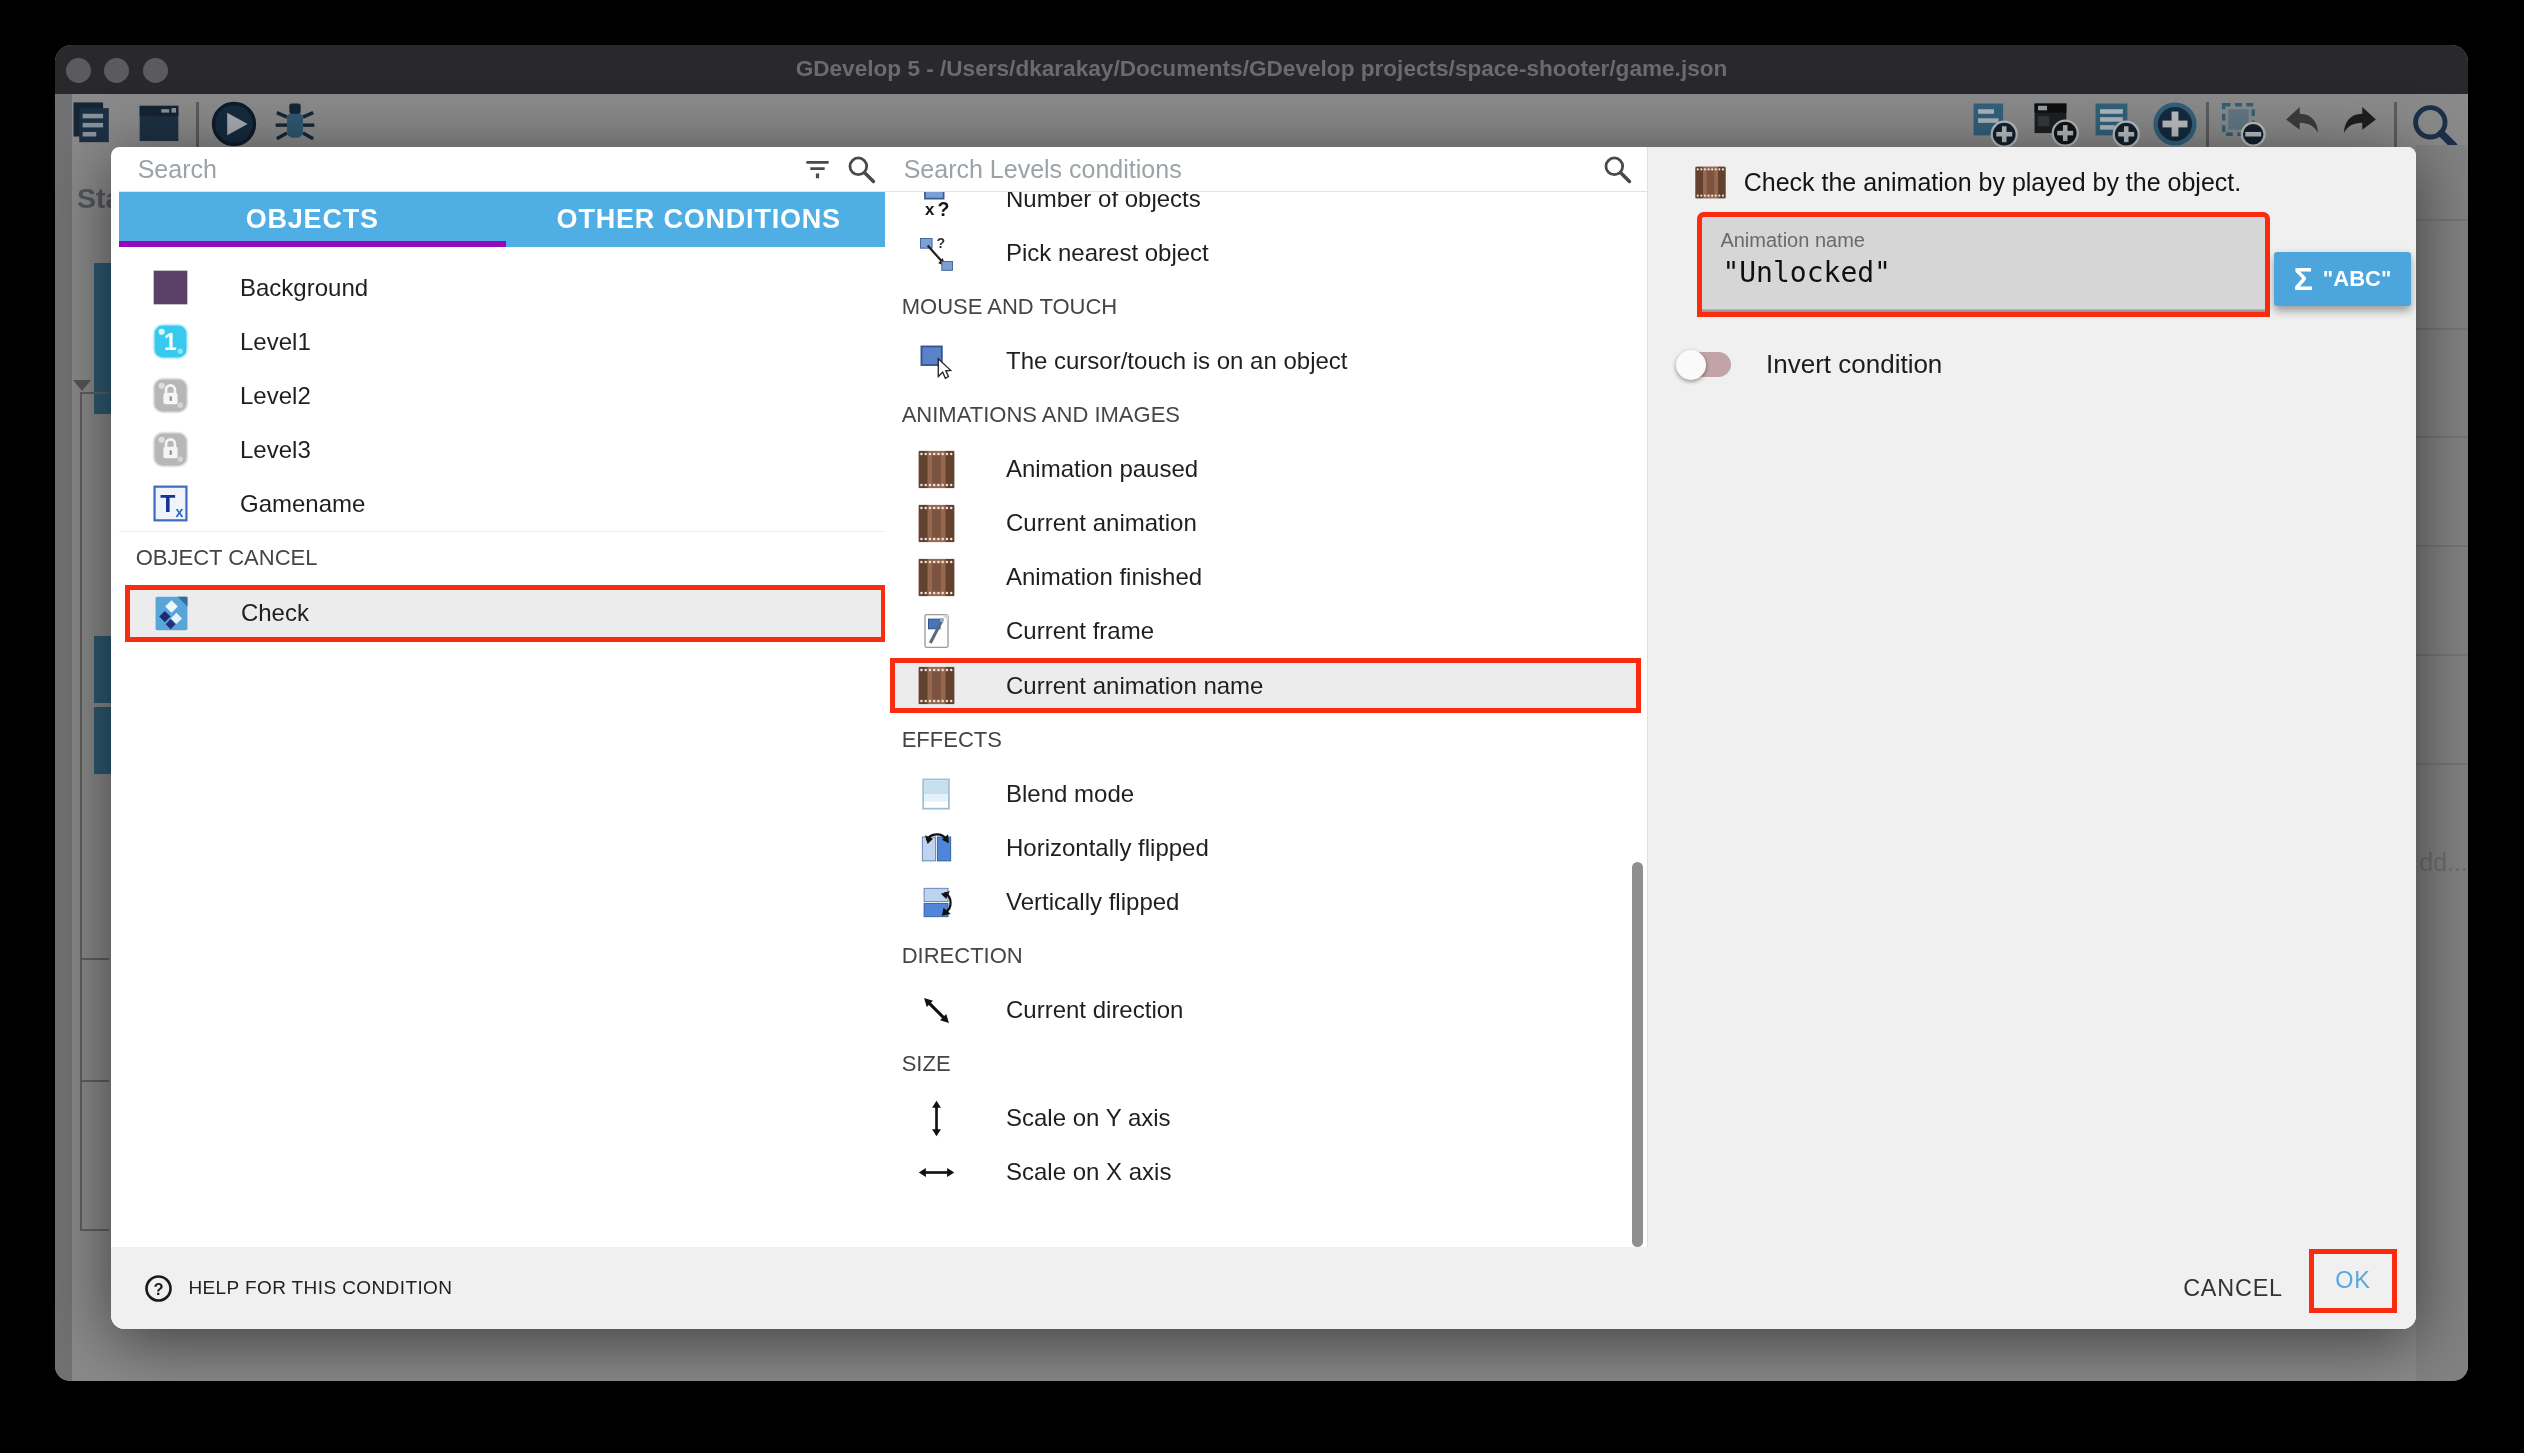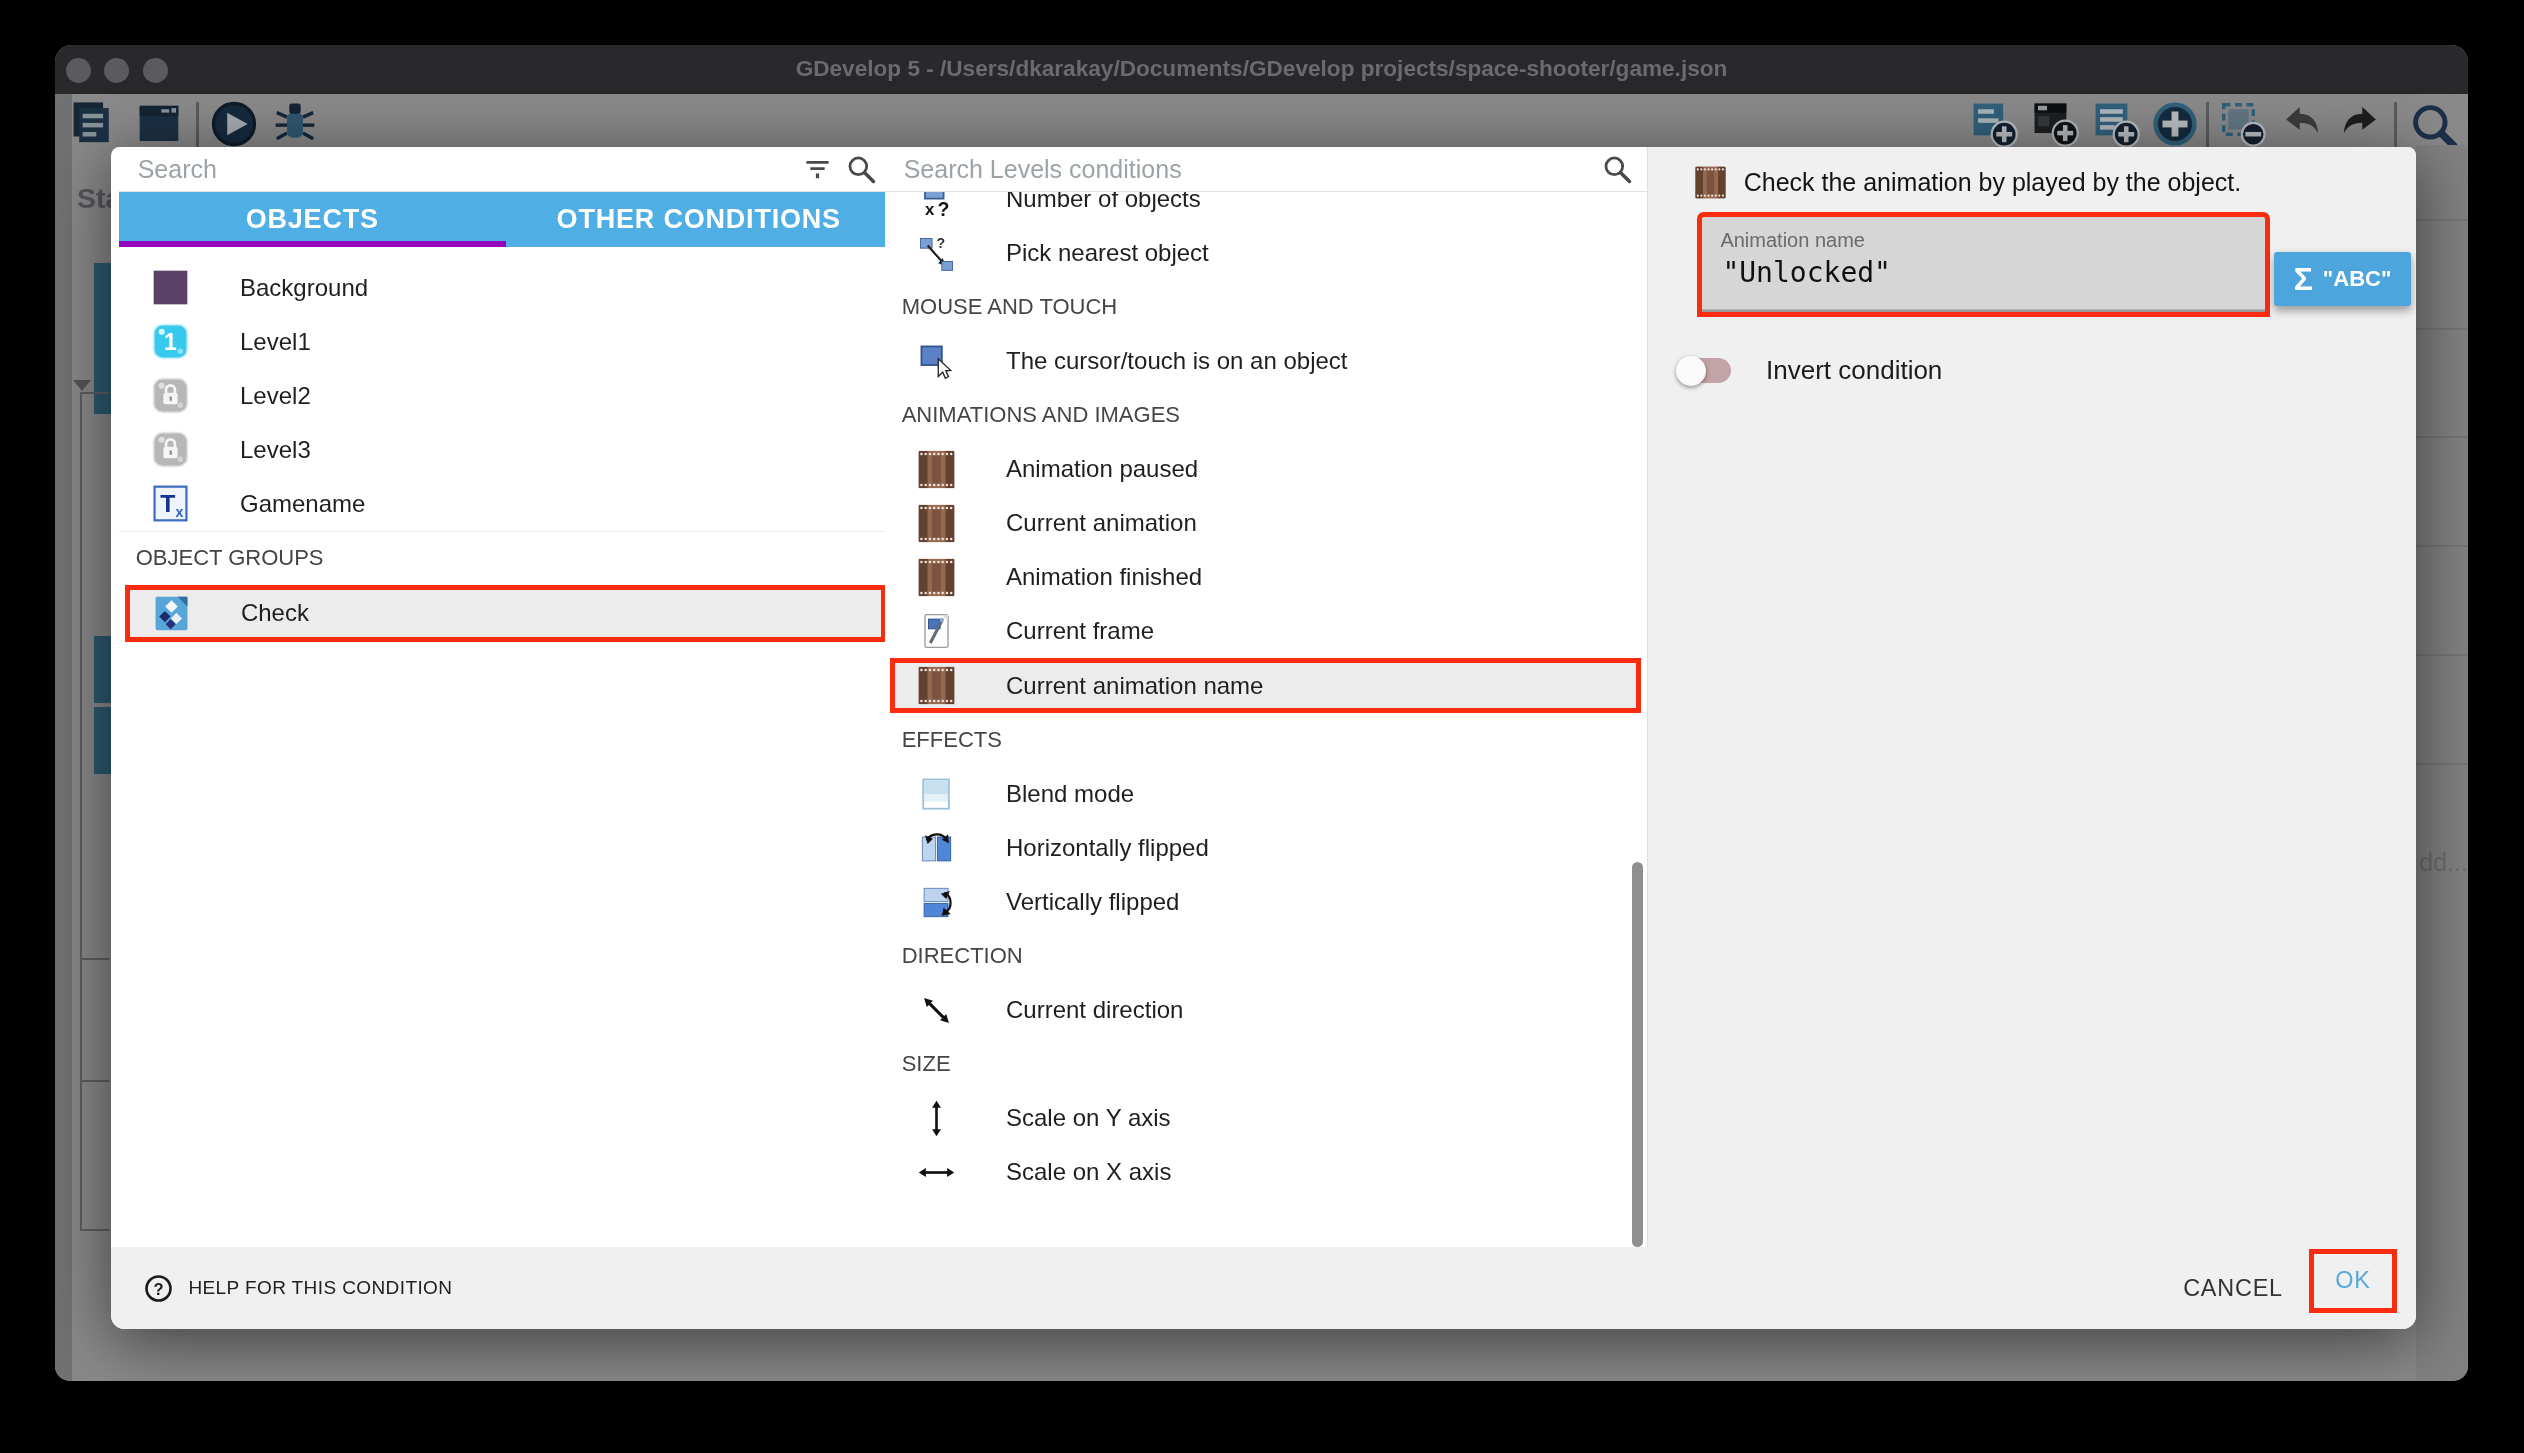--- a/index.html
+++ b/index.html
@@ -73,21 +73,21 @@
     border:5px solid #fa2b0f;background:#d6d6d6;border-radius:6.7px 6.7px 0 0;
     padding:11.7px 18.4px 0 18.4px;box-shadow:inset 0 -2.5px 0 #9a9a9a;}
   .field-label{display:block;font-size:20px;color:#6a6a6a;}
   .field-value{display:block;width:100%;border:none;outline:none;background:transparent;
     font-family:"DejaVu Sans Mono",monospace;font-size:28px;color:#101010;margin-top:3.3px;}
   .sigma-btn{position:absolute;left:626px;top:105px;width:137px;height:54px;background:#4ca5dc;
     border-radius:3.3px;display:flex;align-items:center;justify-content:center;gap:10px;
     box-shadow:0 4.2px 8.4px rgba(0,0,0,.35);}
   .sigma-sym{font-size:32px;font-weight:bold;color:#fff;}
   .sigma-lbl{font-size:22px;font-weight:bold;color:#fff;}
-  .toggle-row{position:absolute;left:31px;top:208px;display:flex;align-items:center;gap:35px;}
+  .toggle-row{position:absolute;left:31px;top:202px;display:flex;align-items:center;gap:35px;}
   .toggle{position:relative;width:52px;height:30px;flex:0 0 auto;}
   .toggle-track{position:absolute;left:5px;top:2.5px;width:47px;height:25px;
     border-radius:12.6px;background:#c2a3a8;}
   .toggle-knob{position:absolute;left:-3.3px;top:0;width:30px;height:30px;border-radius:50%;
     background:#fafafa;box-shadow:0 1.7px 4.2px rgba(0,0,0,.4);}
   .toggle-label{font-size:26px;color:#1c1c1c;white-space:nowrap;}
 
   
   .footer{position:absolute;left:0;bottom:0;width:100%;height:82px;background:#f0f0f0;}
   .help{position:absolute;left:31px;top:0;height:100%;display:flex;align-items:center;gap:13.4px;}
@@ -277,21 +277,21 @@
             <span class="lbl">Level3</span>
           </div>
           <div class="lrow">
             <span class="ic"><svg viewBox="0 0 44 44">
                   <rect x="4" y="3" width="36" height="38" fill="#eef4fa" stroke="#3e6cc0" stroke-width="2.5"></rect>
                   <text x="19" y="32" text-anchor="middle" font-size="28" font-weight="bold" fill="#16348e" font-family="Liberation Serif,serif">T</text>
                   <text x="32" y="37" text-anchor="middle" font-size="16" font-weight="bold" fill="#2d63c8" font-family="Liberation Serif,serif">x</text>
                 </svg></span>
             <span class="lbl">Gamename</span>
           </div>
-          <div class="lhead">OBJECT GROUPS</div>
+          <div class="lhead">OBJECT CANCEL</div>
           <div class="lrow row-sel">
             <span class="ic"><svg viewBox="0 0 44 44">
                   <rect x="4" y="3" width="36" height="38" rx="2" fill="#58a5d8"></rect>
                   <polygon points="40,3 40,14 29,3" fill="#2f6e9e"></polygon>
                   <rect x="17" y="9" width="10" height="10" fill="#f2f7fc" transform="rotate(45 22 14)"></rect>
                   <rect x="10" y="21" width="9" height="9" fill="#1e2a6e" transform="rotate(45 14.5 25.5)"></rect>
                   <rect x="23" y="23" width="9" height="9" fill="#e8f1f8" transform="rotate(45 27.5 27.5)"></rect>
                   <rect x="17" y="30" width="8" height="8" fill="#24307a" transform="rotate(45 21 34)"></rect>
                 </svg></span>
             <span class="lbl">Check</span>

